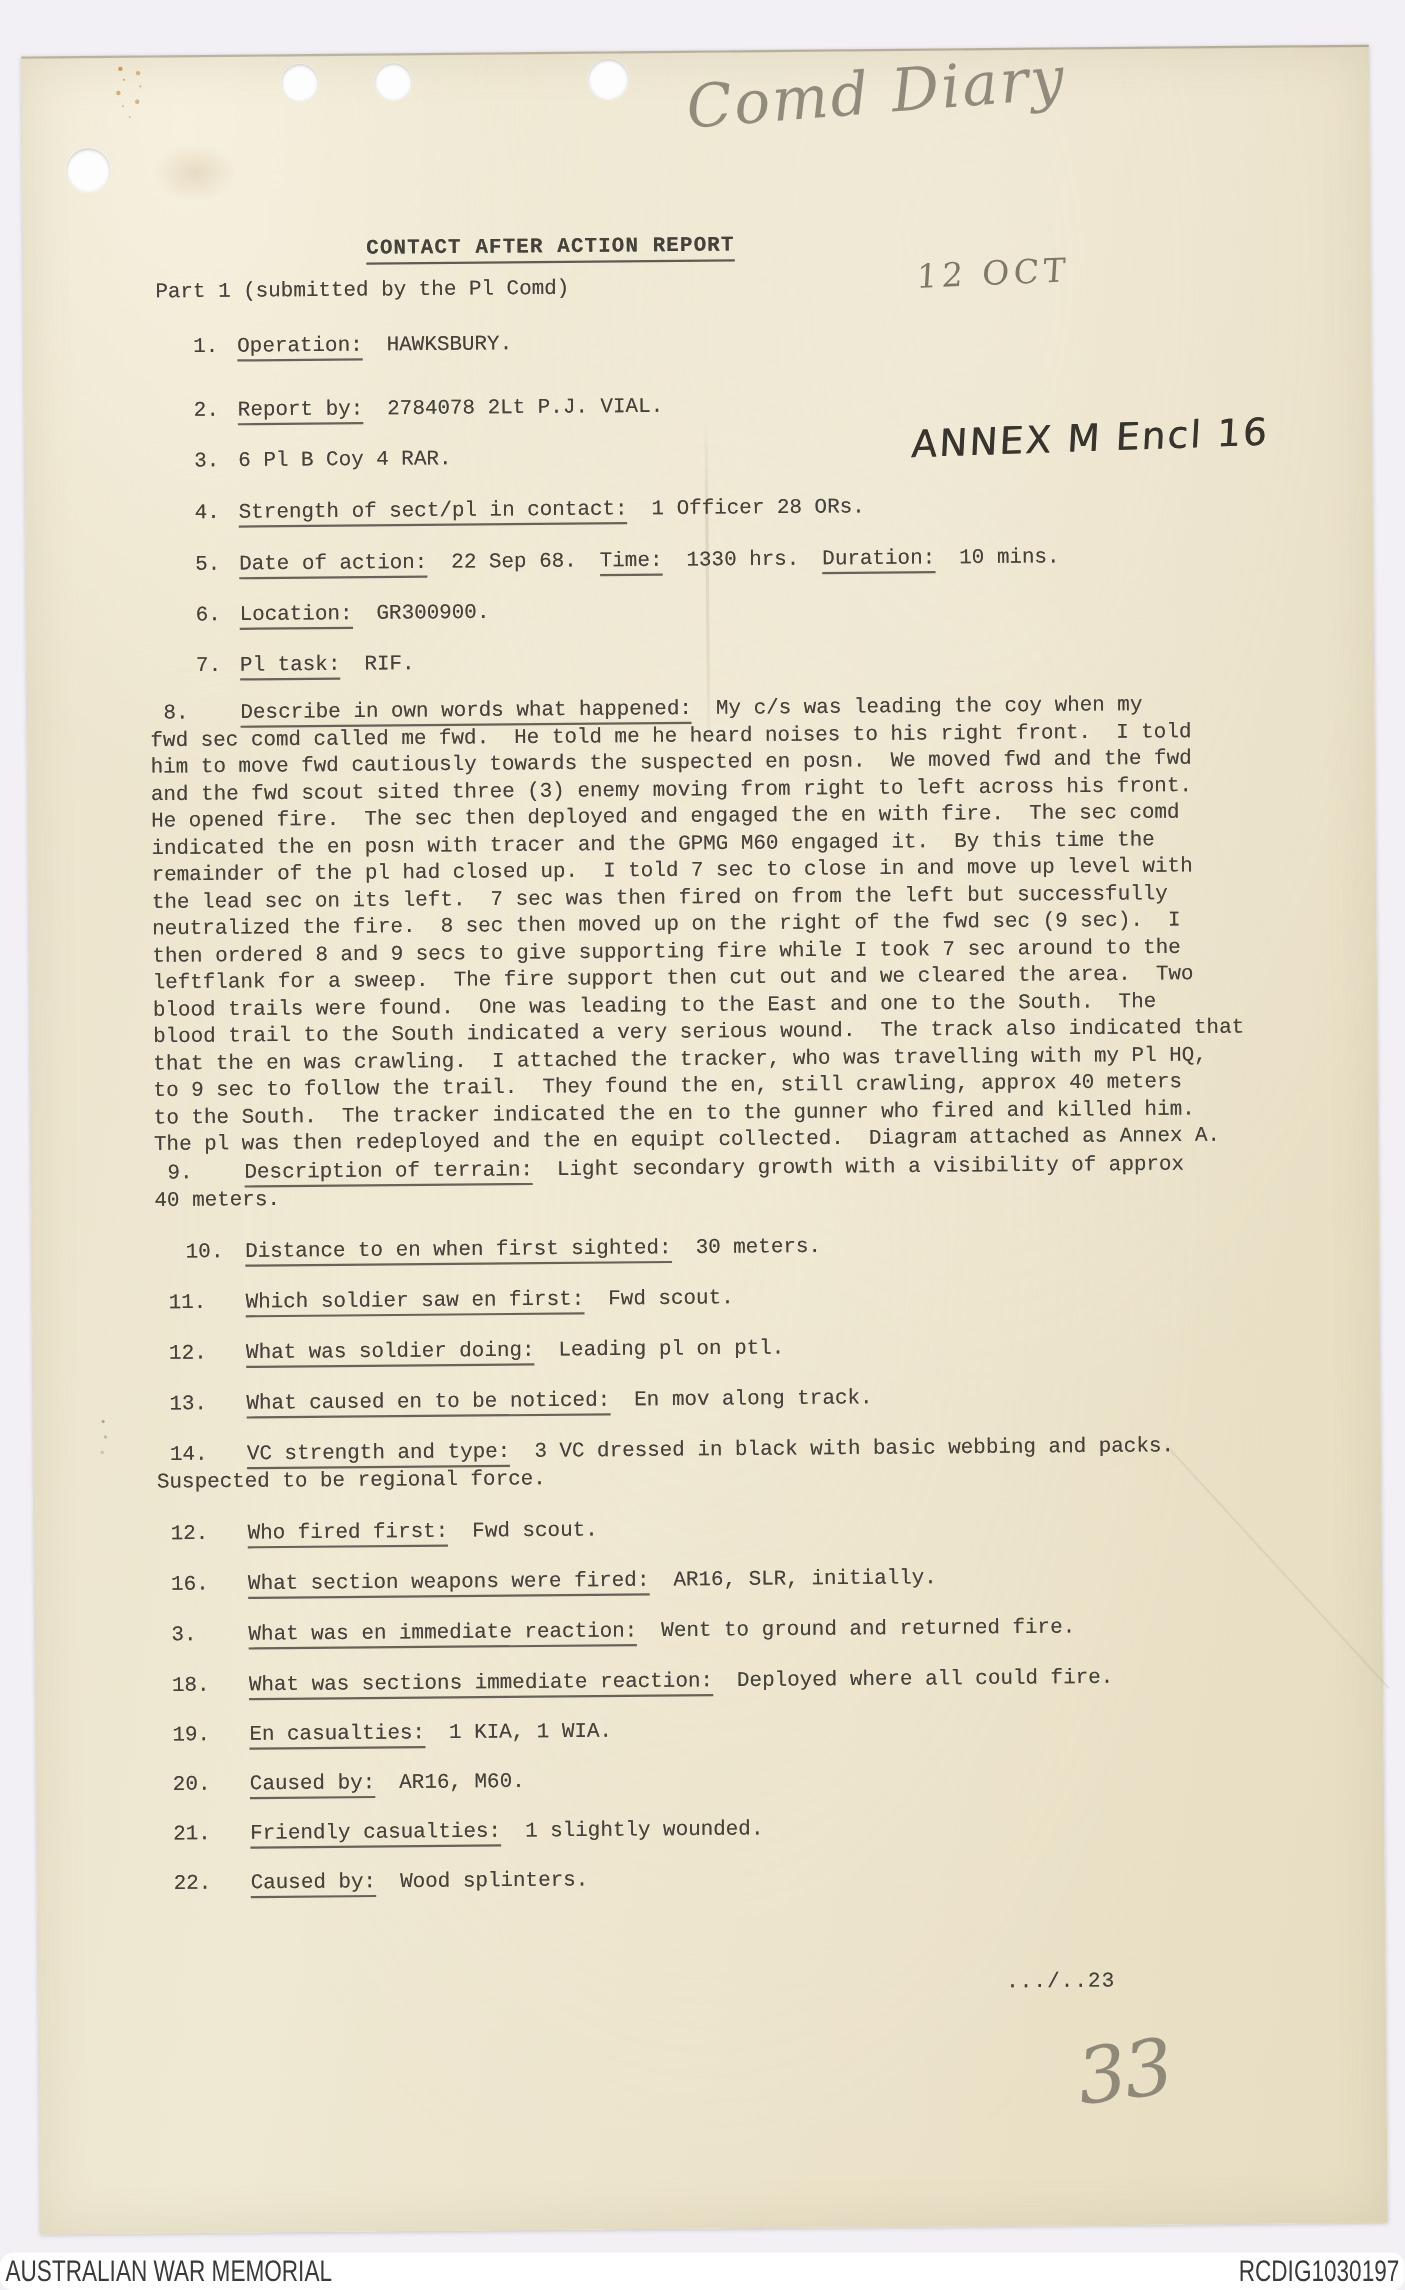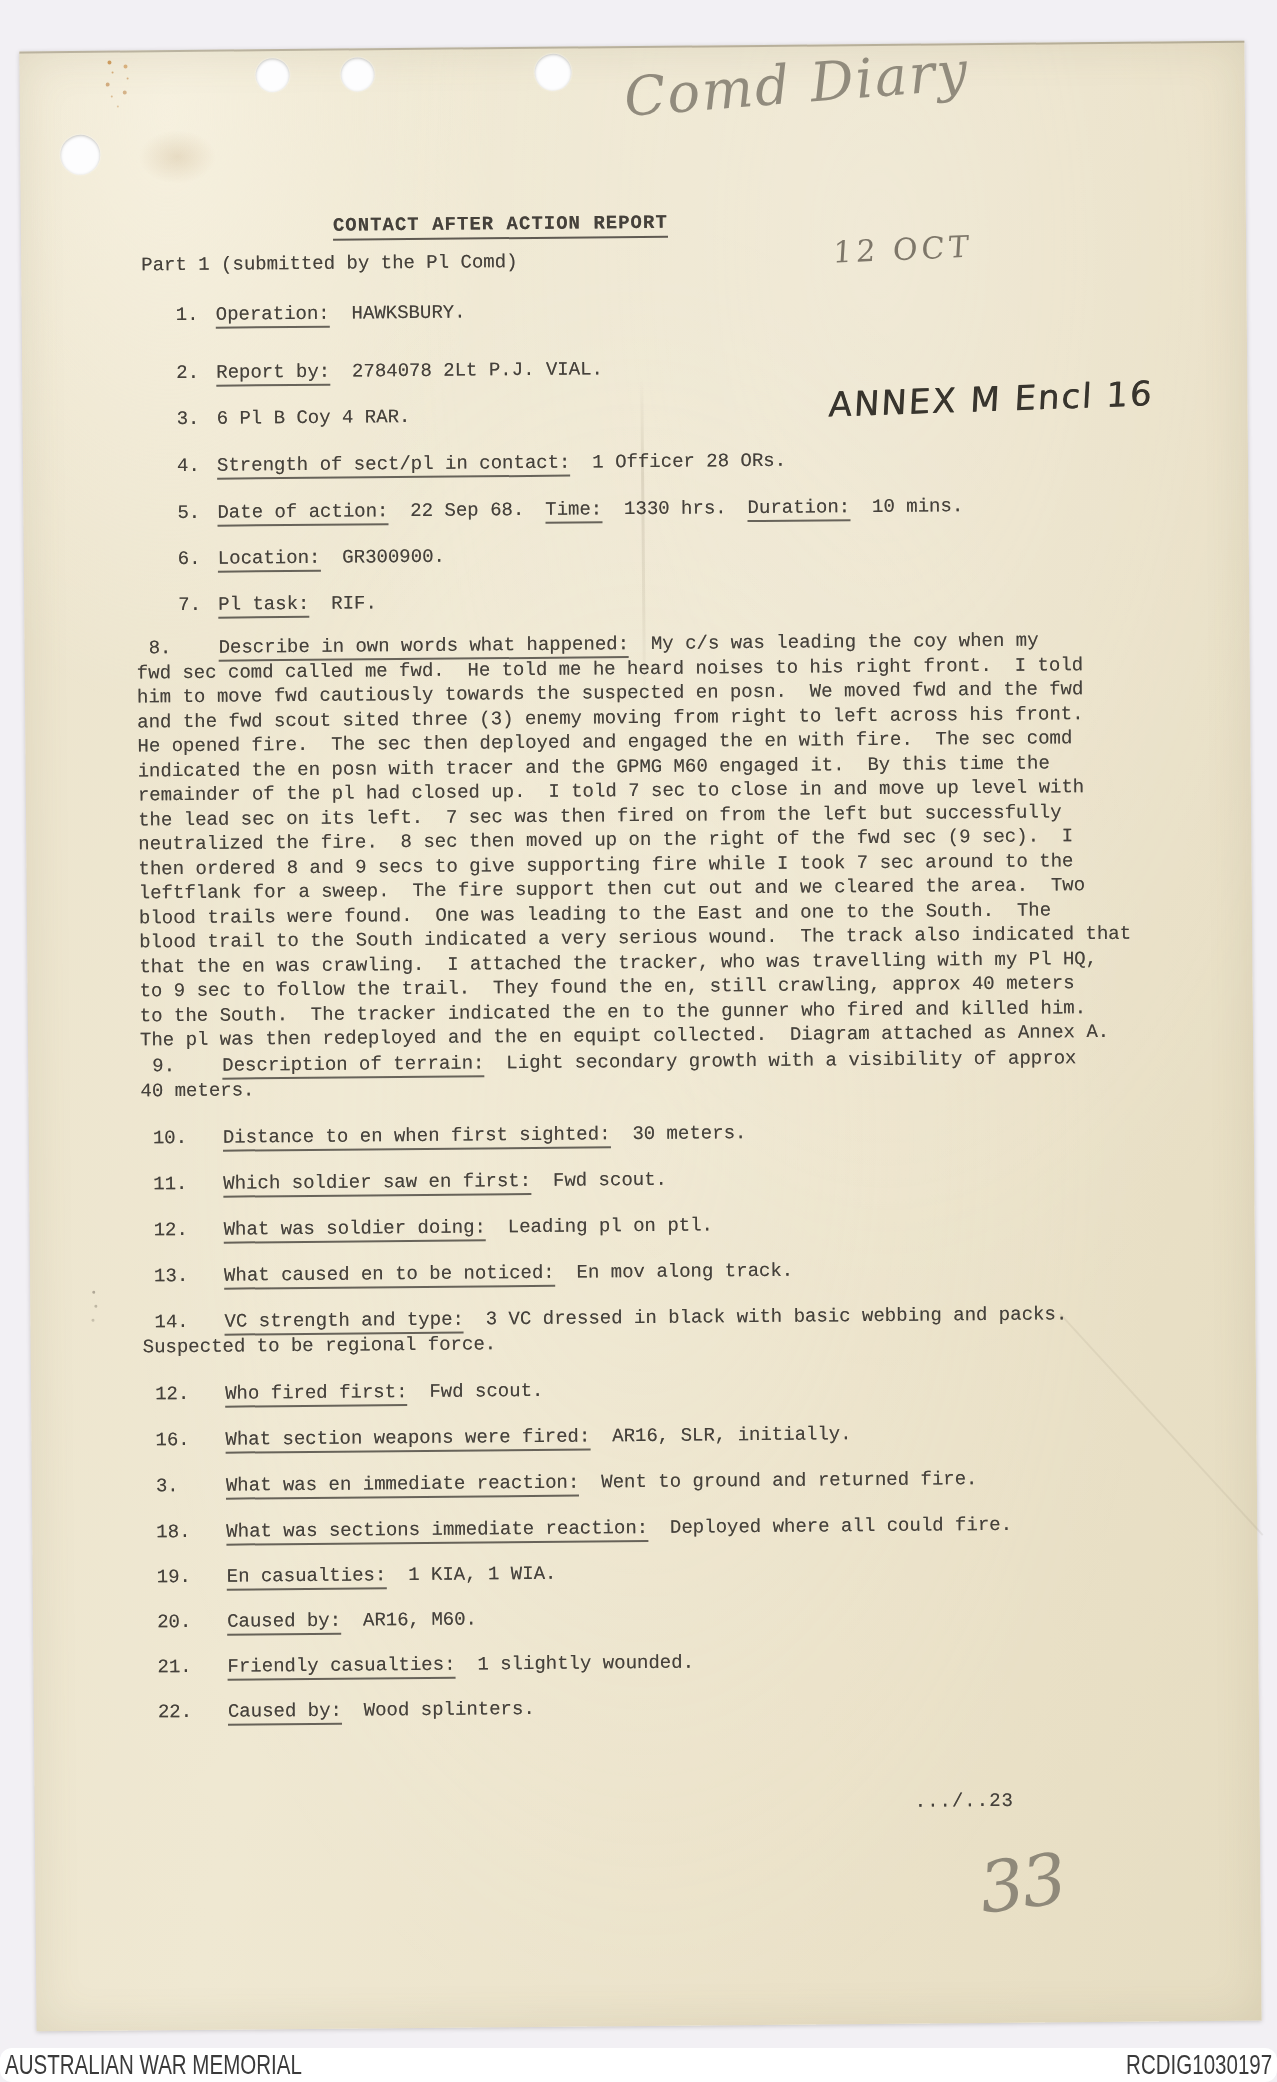--- a/index.html
+++ b/index.html
@@ -161,21 +161,21 @@
 then ordered 8 and 9 secs to give supporting fire while I took 7 sec around to the
 leftflank for a sweep.  The fire support then cut out and we cleared the area.  Two
 blood trails were found.  One was leading to the East and one to the South.  The
 blood trail to the South indicated a very serious wound.  The track also indicated that
 that the en was crawling.  I attached the tracker, who was travelling with my Pl HQ,
 to 9 sec to follow the trail.  They found the en, still crawling, approx 40 meters
 to the South.  The tracker indicated the en to the gunner who fired and killed him.
 The pl was then redeployed and the en equipt collected.  Diagram attached as Annex A.</span></div>
         <div class="item" style="top: 1002px;"><span class="item-num" style="left: 12px;">9.</span><span class="u">Description of terrain:</span><span class="val">Light secondary growth with a visibility of approx
 40 meters.</span></div>
-        <div class="item" style="top: 1074px;"><span class="item-num" style="left: 12px;">10.</span><span class="u">Distance to en when first sighted:</span><span class="val">30 meters.</span></div>
+        <div class="item" style="top: 1074px;"><span class="item-num" style="left: 28px;">10.</span><span class="u">Distance to en when first sighted:</span><span class="val">30 meters.</span></div>
         <div class="item" style="top: 1120px;"><span class="item-num" style="left: 12px;">11.</span><span class="u">Which soldier saw en first:</span><span class="val">Fwd scout.</span></div>
         <div class="item" style="top: 1166px;"><span class="item-num" style="left: 12px;">12.</span><span class="u">What was soldier doing:</span><span class="val">Leading pl on ptl.</span></div>
         <div class="item" style="top: 1212px;"><span class="item-num" style="left: 12px;">13.</span><span class="u">What caused en to be noticed:</span><span class="val">En mov along track.</span></div>
         <div class="item" style="top: 1258px;"><span class="item-num" style="left: 12px;">14.</span><span class="u">VC strength and type:</span><span class="val">3 VC dressed in black with basic webbing and packs.
 Suspected to be regional force.</span></div>
         <div class="item" style="top: 1330px;"><span class="item-num" style="left: 12px;">12.</span><span class="u">Who fired first:</span><span class="val">Fwd scout.</span></div>
         <div class="item" style="top: 1376px;"><span class="item-num" style="left: 12px;">16.</span><span class="u">What section weapons were fired:</span><span class="val">AR16, SLR, initially.</span></div>
         <div class="item" style="top: 1422px;"><span class="item-num" style="left: 12px;">3.</span><span class="u">What was en immediate reaction:</span><span class="val">Went to ground and returned fire.</span></div>
         <div class="item" style="top: 1468px;"><span class="item-num" style="left: 12px;">18.</span><span class="u">What was sections immediate reaction:</span><span class="val">Deployed where all could fire.</span></div>
         <div class="item" style="top: 1513px;"><span class="item-num" style="left: 12px;">19.</span><span class="u">En casualties:</span><span class="val">1 KIA, 1 WIA.</span></div>

